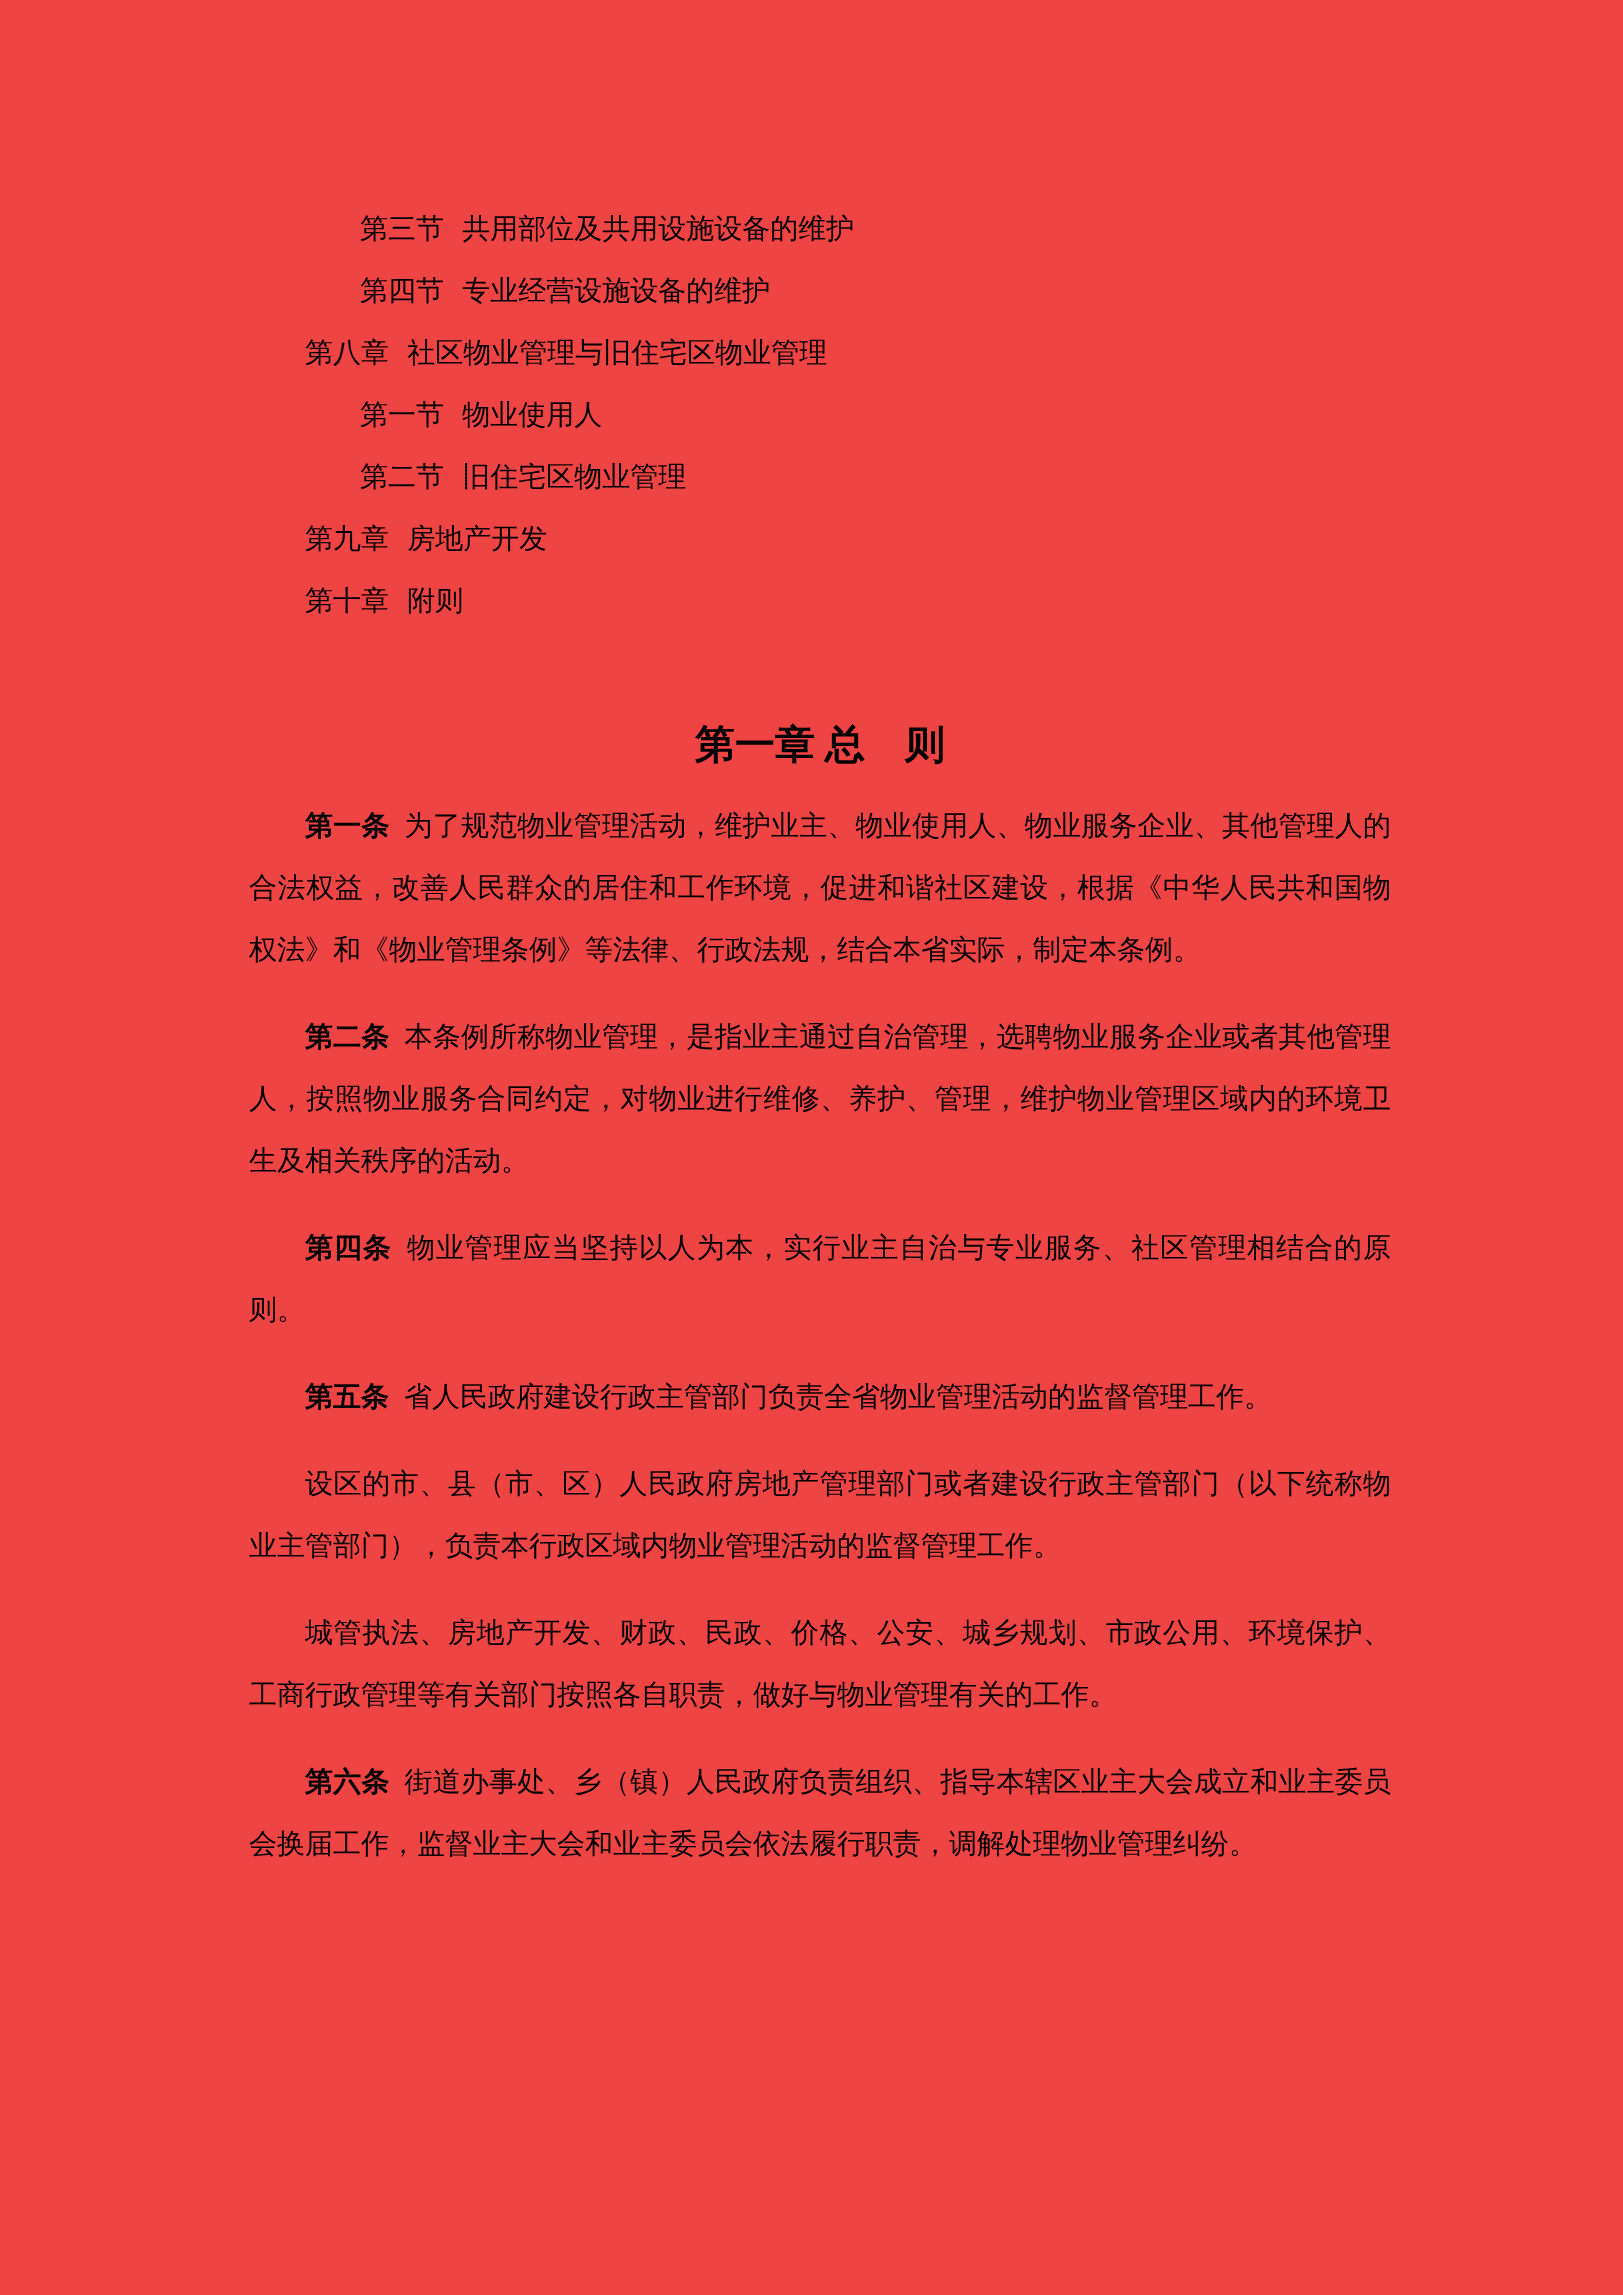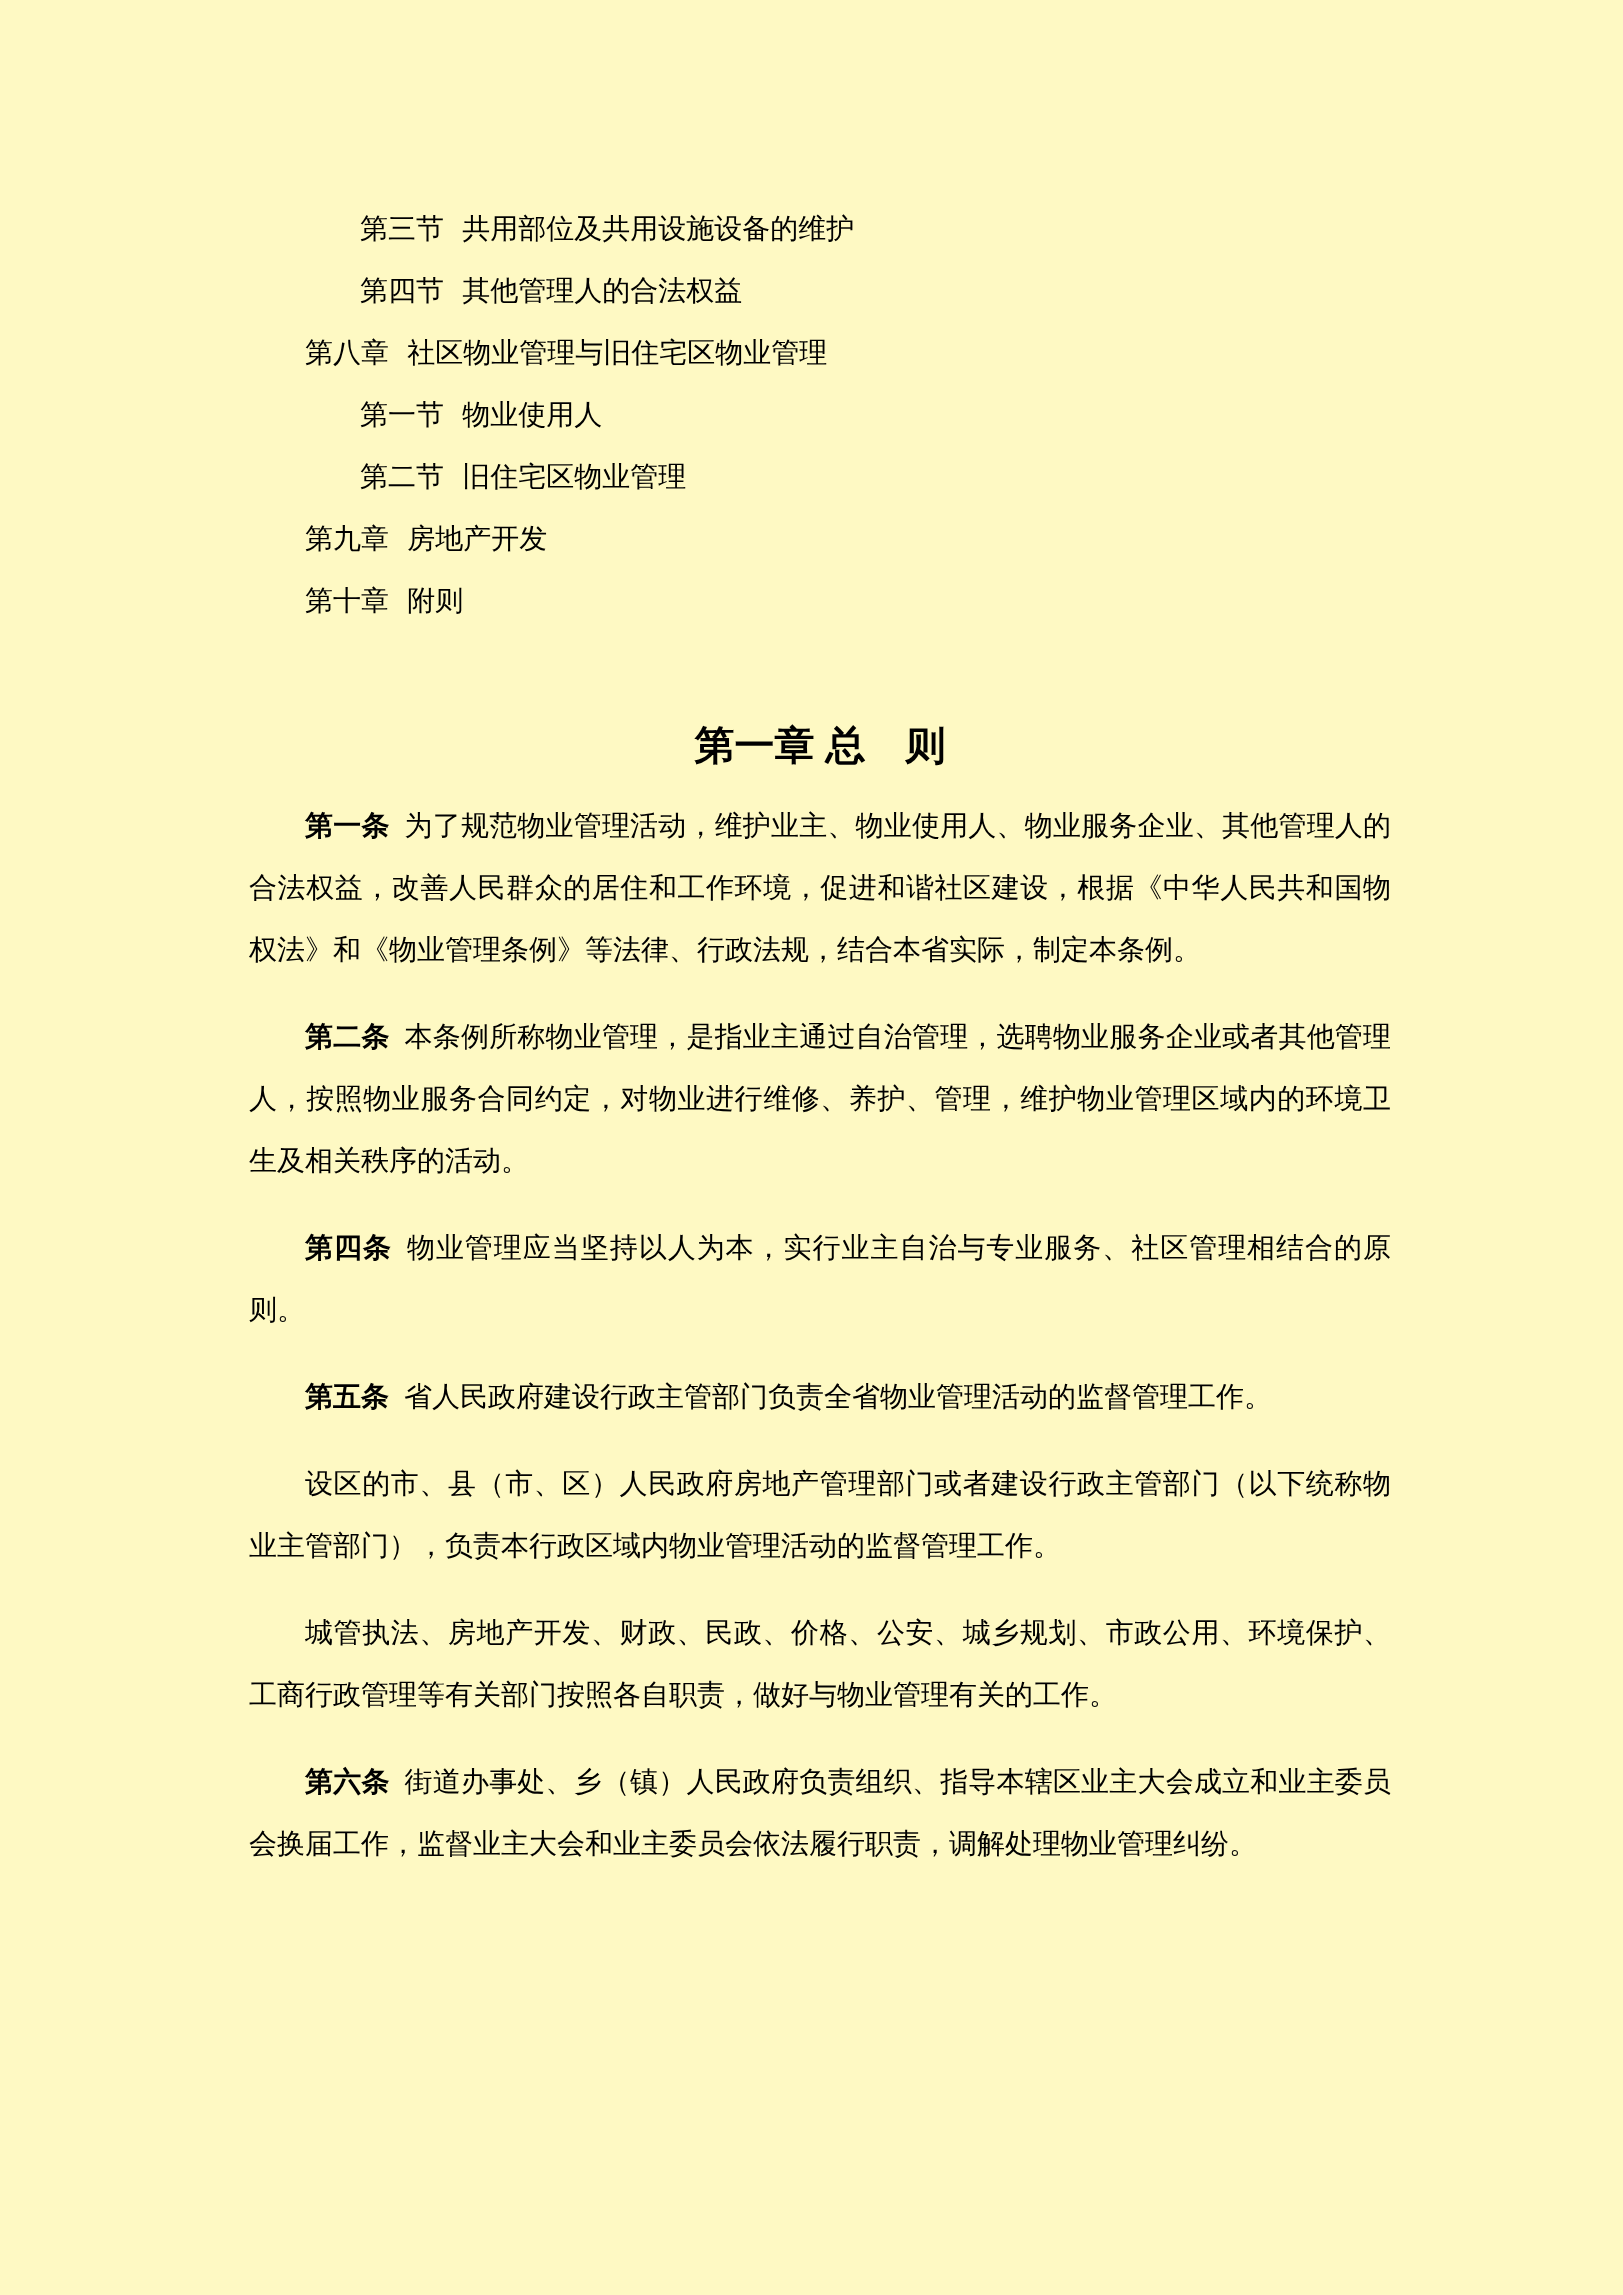--- a/index.html
+++ b/index.html
@@ -1,22 +1,22 @@
 <!DOCTYPE html>
 <html style="font-size:10.5px"><head>
 <meta charset="utf-8">
 <style>
   html, body { margin: 0; padding: 0; background: #ffffff; }
   .page {
     position: relative;
     width: 1623px;
     height: 2295px;
-    background: #fef9c3;
+    background: #ef4444;
     color: #000000;
-    font-family: Liberation Sans, sans-serif;
+    font-family: Liberation Serif, serif;
     overflow: hidden;
   }
   
   .toc {
     position: absolute;
     left: 249px;
     top: 198px;
     width: 1142px;
     font-size: 28px;
     line-height: 62px;
@@ -50,21 +50,21 @@
   .art-label { font-weight: bold; margin-right: 15px; }
   .art-label:empty { margin-right: 0; }
 </style>
 </head>
 <body>
 
 <div class="page">
 
   <div class="toc">
     <div class="toc-item lvl-section"><span class="toc-num">第三节</span><span class="toc-title">共用部位及共用设施设备的维护</span></div>
-    <div class="toc-item lvl-section"><span class="toc-num">第四节</span><span class="toc-title">其他管理人的合法权益</span></div>
+    <div class="toc-item lvl-section"><span class="toc-num">第四节</span><span class="toc-title">专业经营设施设备的维护</span></div>
     <div class="toc-item lvl-chapter"><span class="toc-num">第八章</span><span class="toc-title">社区物业管理与旧住宅区物业管理</span></div>
     <div class="toc-item lvl-section"><span class="toc-num">第一节</span><span class="toc-title">物业使用人</span></div>
     <div class="toc-item lvl-section"><span class="toc-num">第二节</span><span class="toc-title">旧住宅区物业管理</span></div>
     <div class="toc-item lvl-chapter"><span class="toc-num">第九章</span><span class="toc-title">房地产开发</span></div>
     <div class="toc-item lvl-chapter"><span class="toc-num">第十章</span><span class="toc-title">附则</span></div>
   </div>
 
   <div class="chapter-heading">第一章 总　则</div>
 
   <div class="articles">

